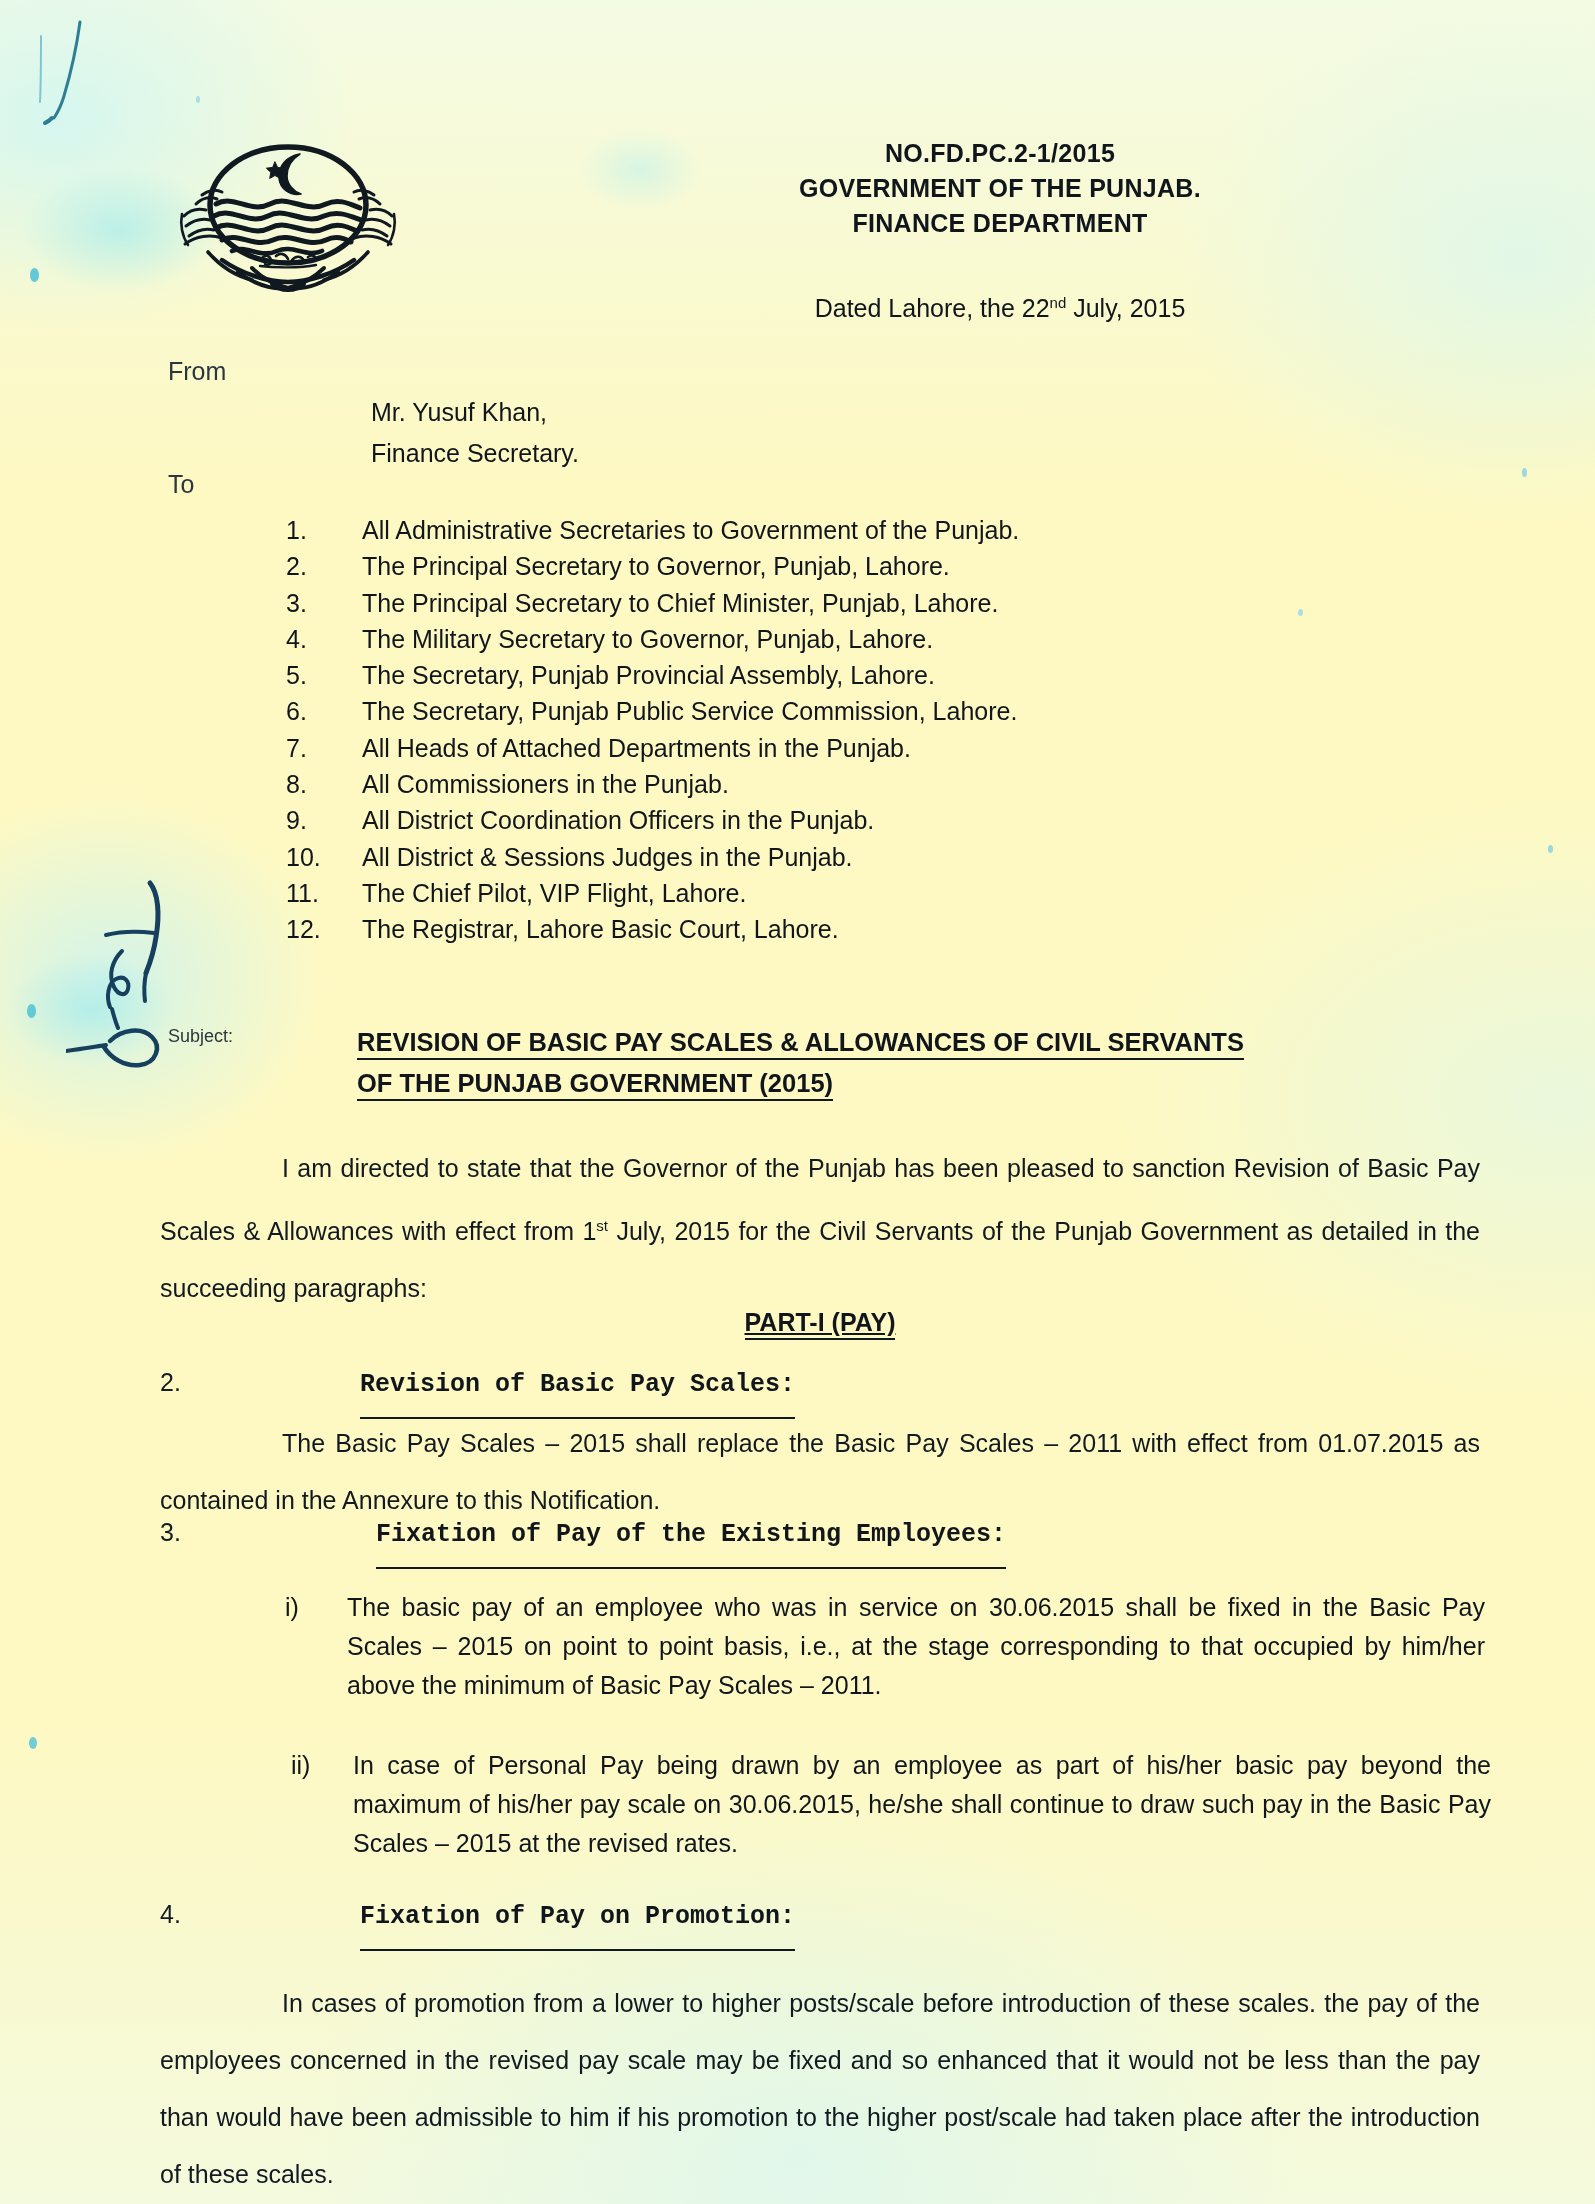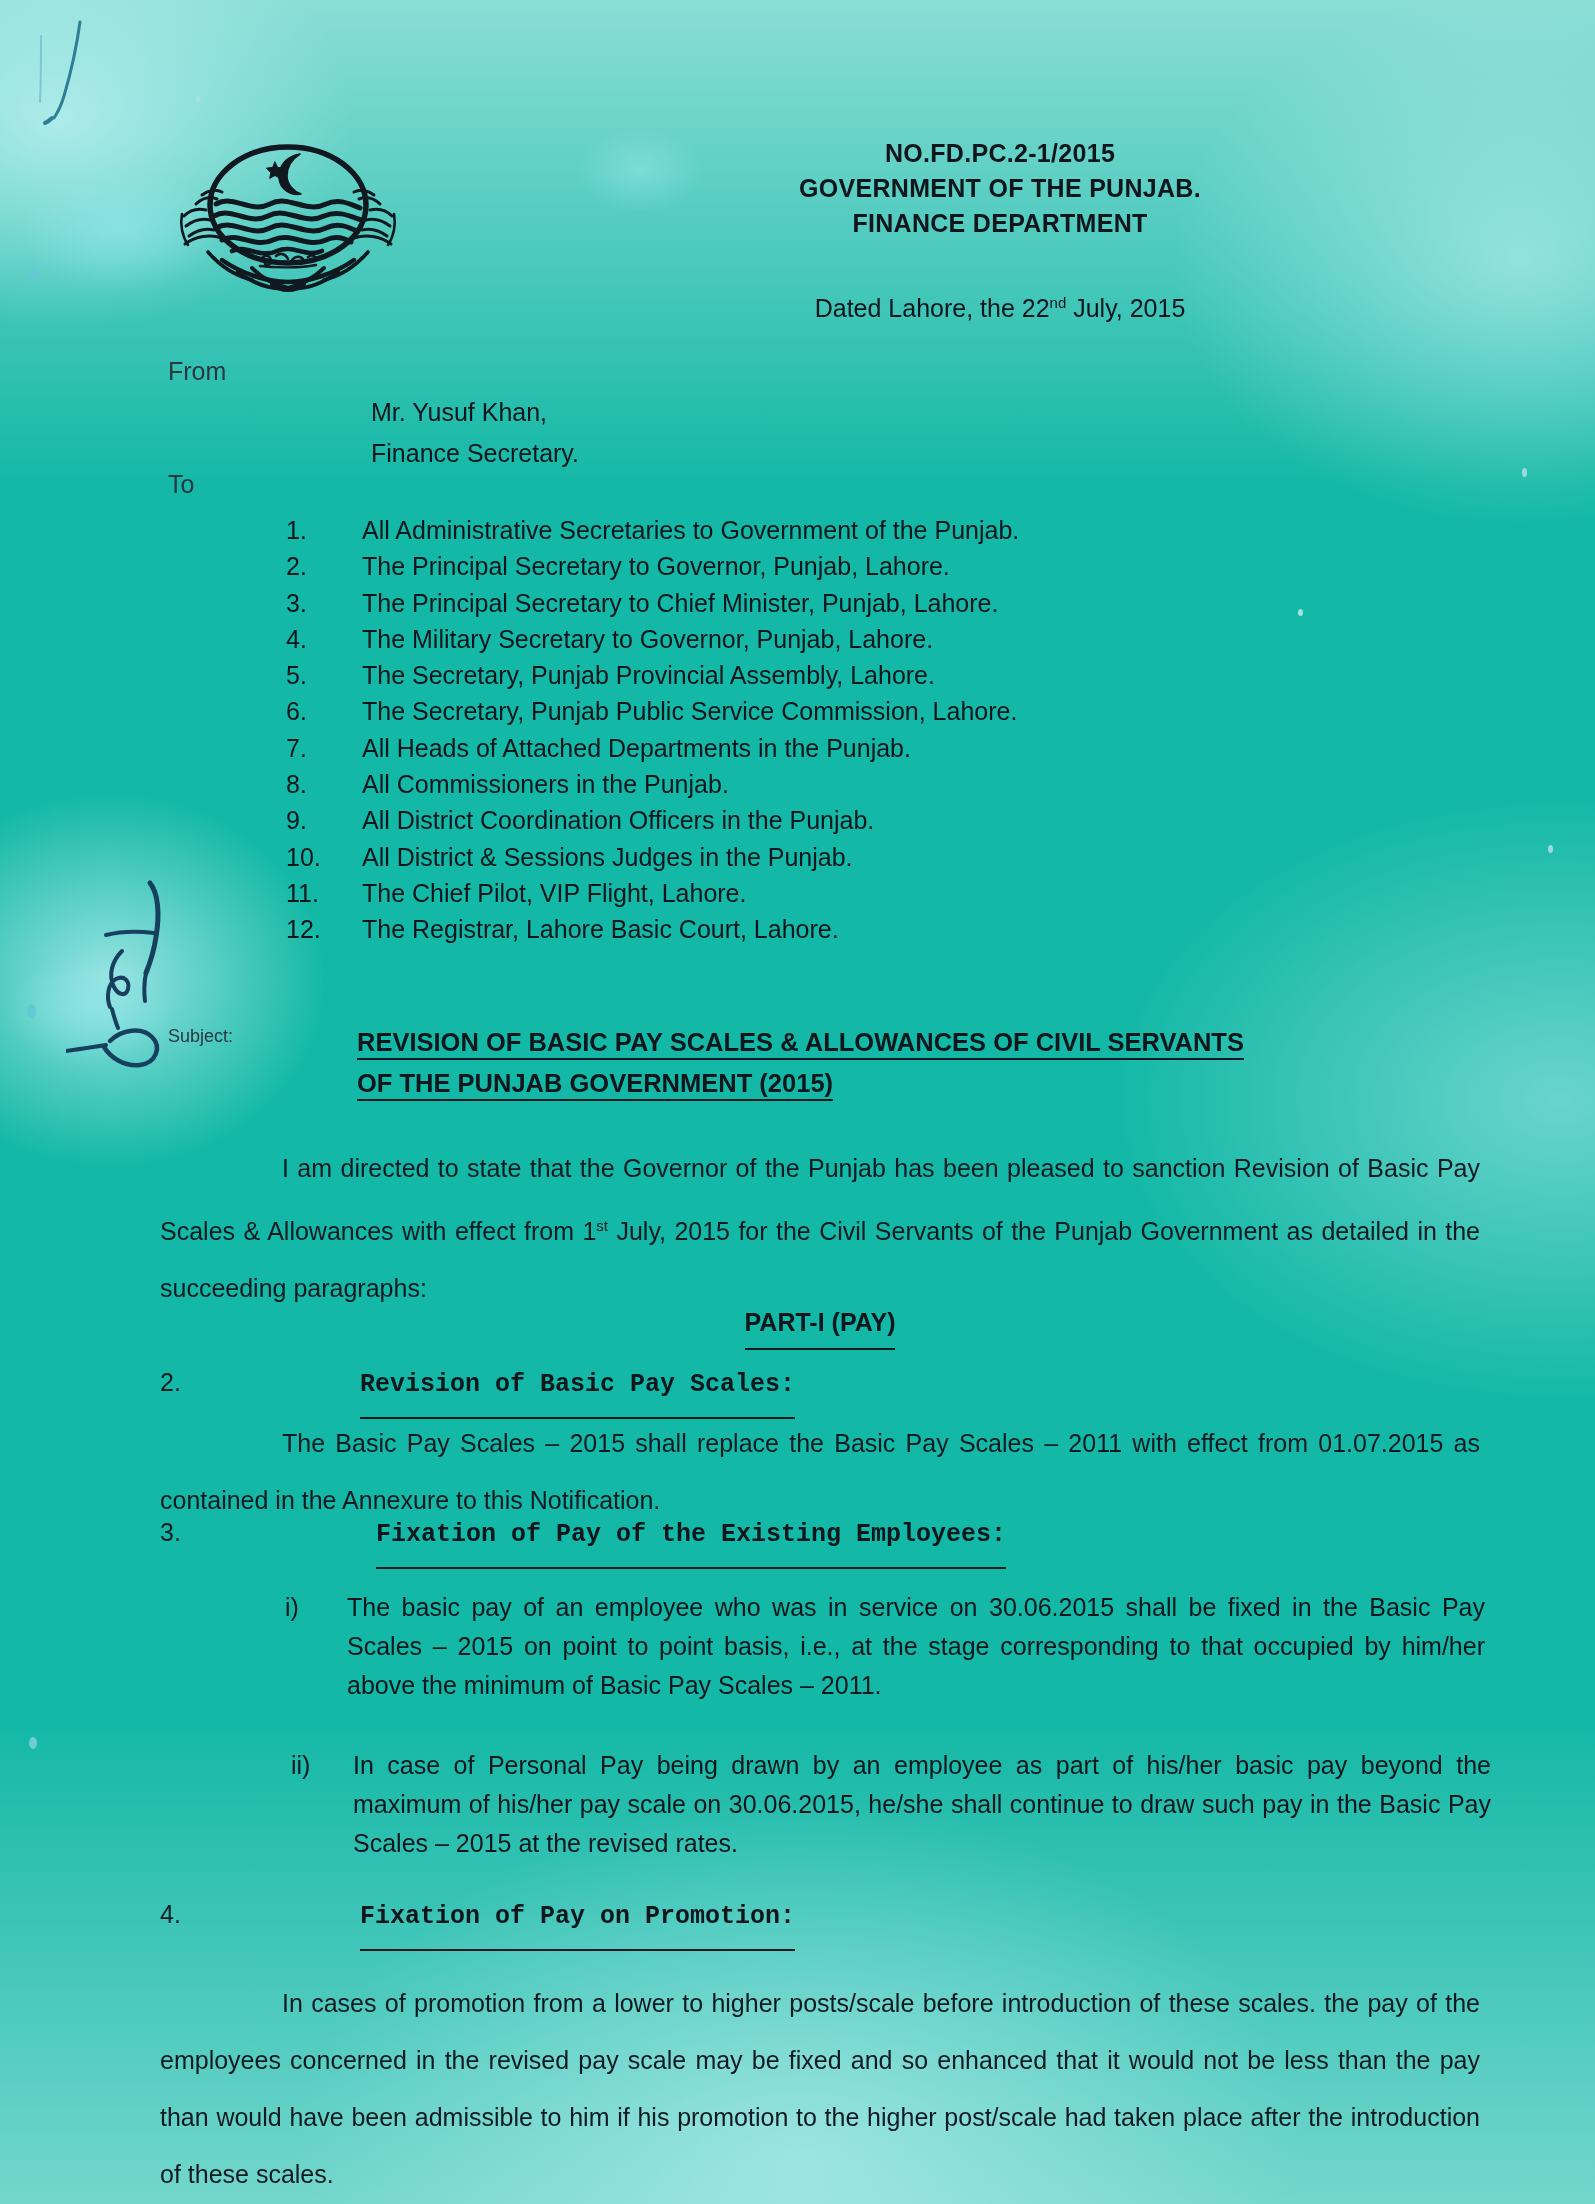--- a/index.html
+++ b/index.html
@@ -9,21 +9,21 @@
     background: #ffffff;
   }
   body {
     font-family: "Liberation Sans", sans-serif;
   }
   .page {
     position: relative;
     width: 1595px;
     height: 2204px;
     margin: 0 auto;
-    background: #14b8a6;
+    background: #fef9c3;
     overflow: hidden;
     color: #10161c;
   }
   
   .scan-tint {
     position: absolute;
     pointer-events: none;
   }
   .tint-a {
     left: 0; top: 0; width: 1595px; height: 2204px;
@@ -154,21 +154,22 @@
   .center-head {
     position: absolute;
     left: 160px;
     width: 1320px;
     text-align: center;
     font-size: 25px;
     font-weight: bold;
   }
   .center-head .u {
     border-bottom: 2.6px solid #101820;
-    padding-bottom: 12px;
+    padding-bottom: 2px;
+    text-decoration: underline;
   }
 
   .sec-num {
     position: absolute;
     font-size: 25px;
     color: #141c23;
   }
   .sec-head {
     position: absolute;
     font-size: 25px;

